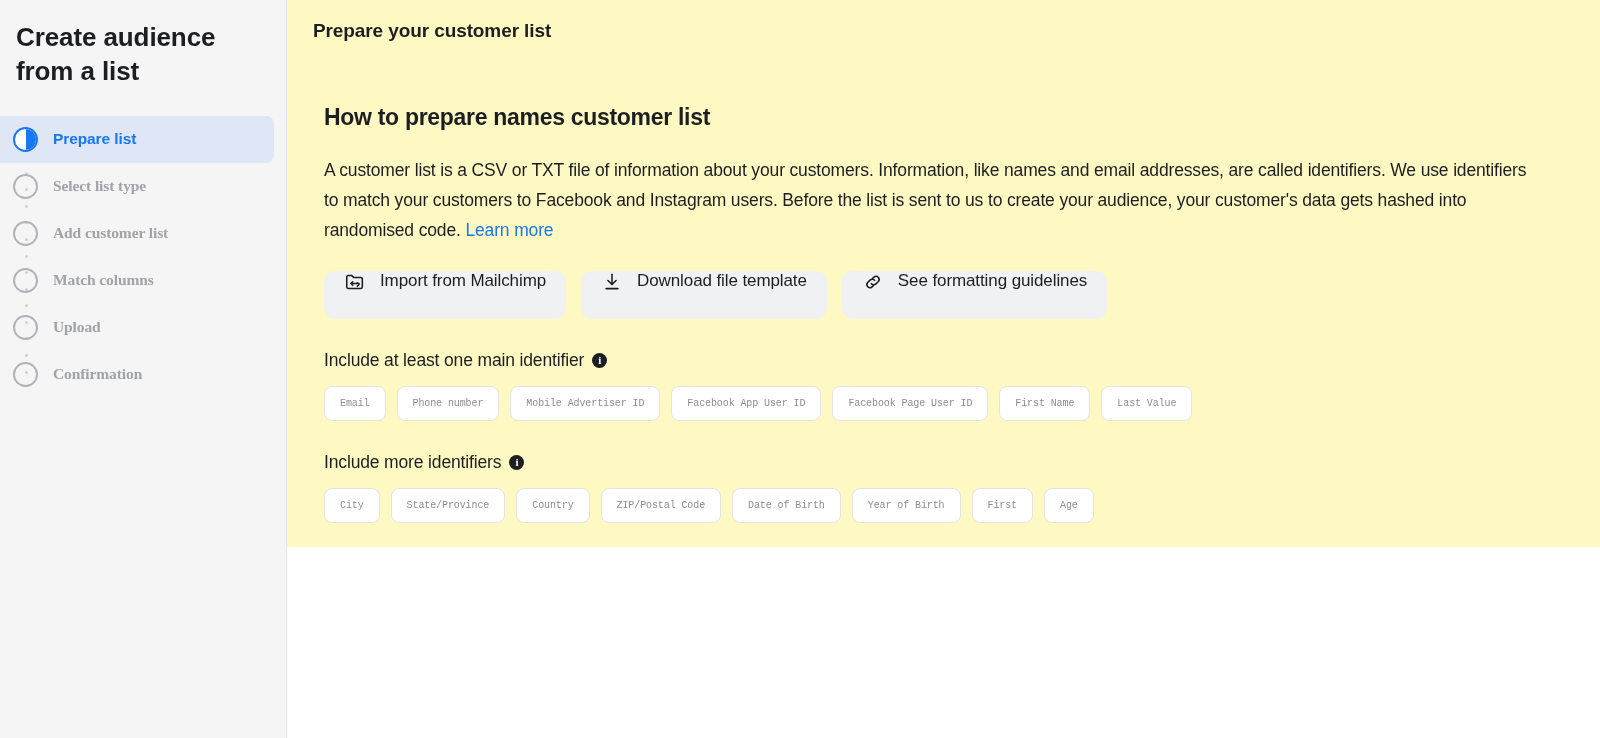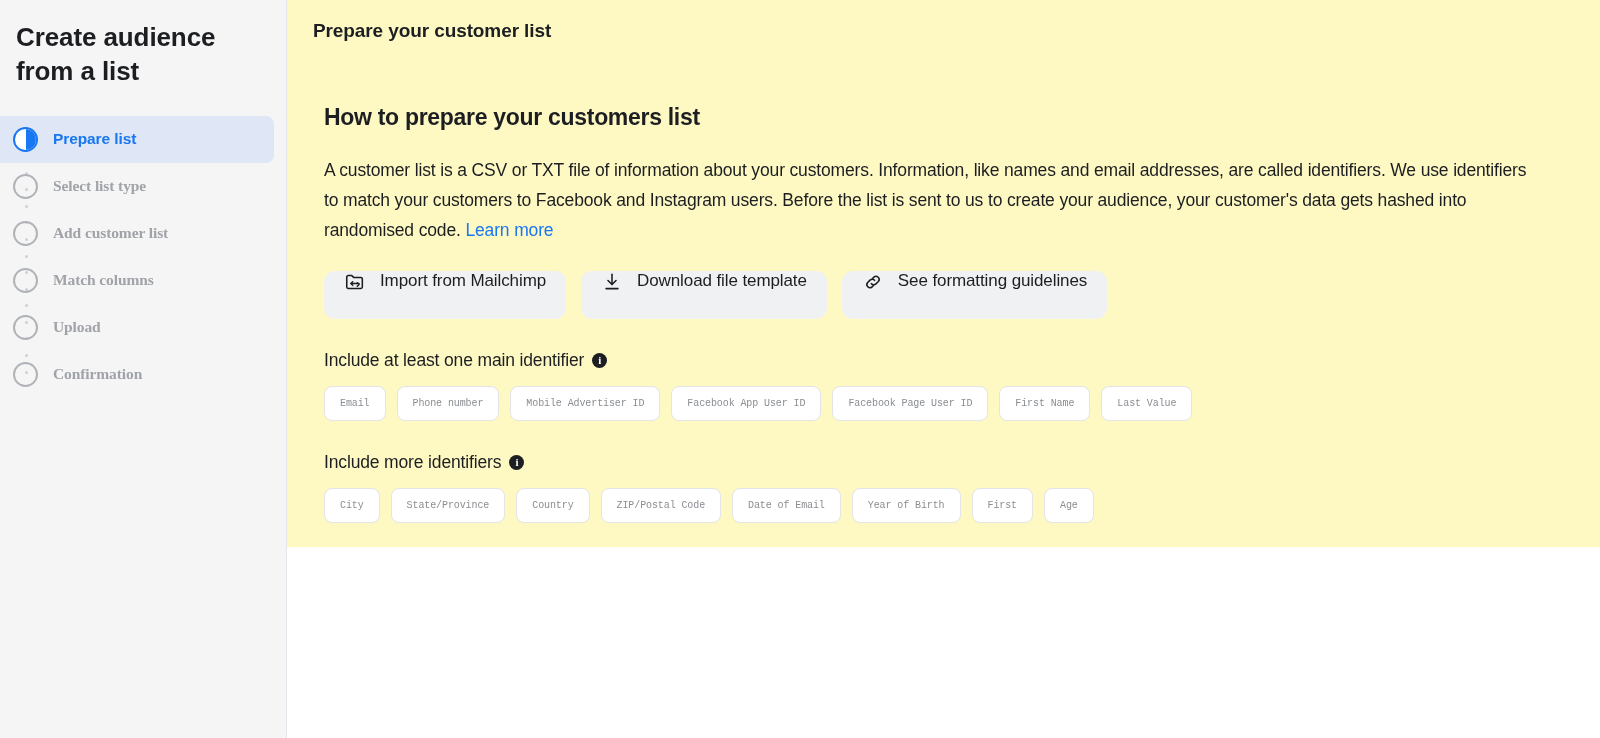--- a/index.html
+++ b/index.html
@@ -187,21 +187,21 @@
             <span class="step-label">Confirmation</span>
           </div>
         </div>
     </div>
   </aside>
 
   <section class="main">
     <div class="main-header">Prepare your customer list</div>
 
     <div class="content">
-      <h2 class="section-title">How to prepare your customers list</h2>
+      <h2 class="section-title">How to prepare names customer list</h2>
 
       <p class="body-text">
         <span>A customer list is a CSV or TXT file of information about your customers. Information, like names and email addresses, are called identifiers. We use identifiers to match your customers to Facebook and Instagram users. Before the list is sent to us to create your audience, your customer's data gets hashed into randomised code. </span><a href="#">Learn more</a>
       </p>
 
       <div class="action-row" id="actions-host">
           <button class="action-btn">
             <span>
               <svg width="22" height="22" viewBox="0 0 24 24" fill="none" stroke="#1c1e21" stroke-width="1.7" stroke-linecap="round" stroke-linejoin="round">
                 <path d="M3 6.5a1.5 1.5 0 0 1 1.5-1.5h4l2 2h8A1.5 1.5 0 0 1 20 8.5v9a1.5 1.5 0 0 1-1.5 1.5h-14A1.5 1.5 0 0 1 3 17.5z"></path>
@@ -252,21 +252,21 @@
           <div class="group">
             <div class="group-label">
               <span>Include more identifiers</span>
               <span class="info-icon">i</span>
             </div>
             <div class="chip-row">
               <span class="chip">City</span>
               <span class="chip">State/Province</span>
               <span class="chip">Country</span>
               <span class="chip">ZIP/Postal Code</span>
-              <span class="chip">Date of Email</span>
+              <span class="chip">Date of Birth</span>
               <span class="chip">Year of Birth</span>
               <span class="chip">First</span>
               <span class="chip">Age</span>
             </div>
           </div>
           <div class="group">
             <div class="group-label">
               <span class="info-icon">i</span>
             </div>
             <div class="chip-row">

